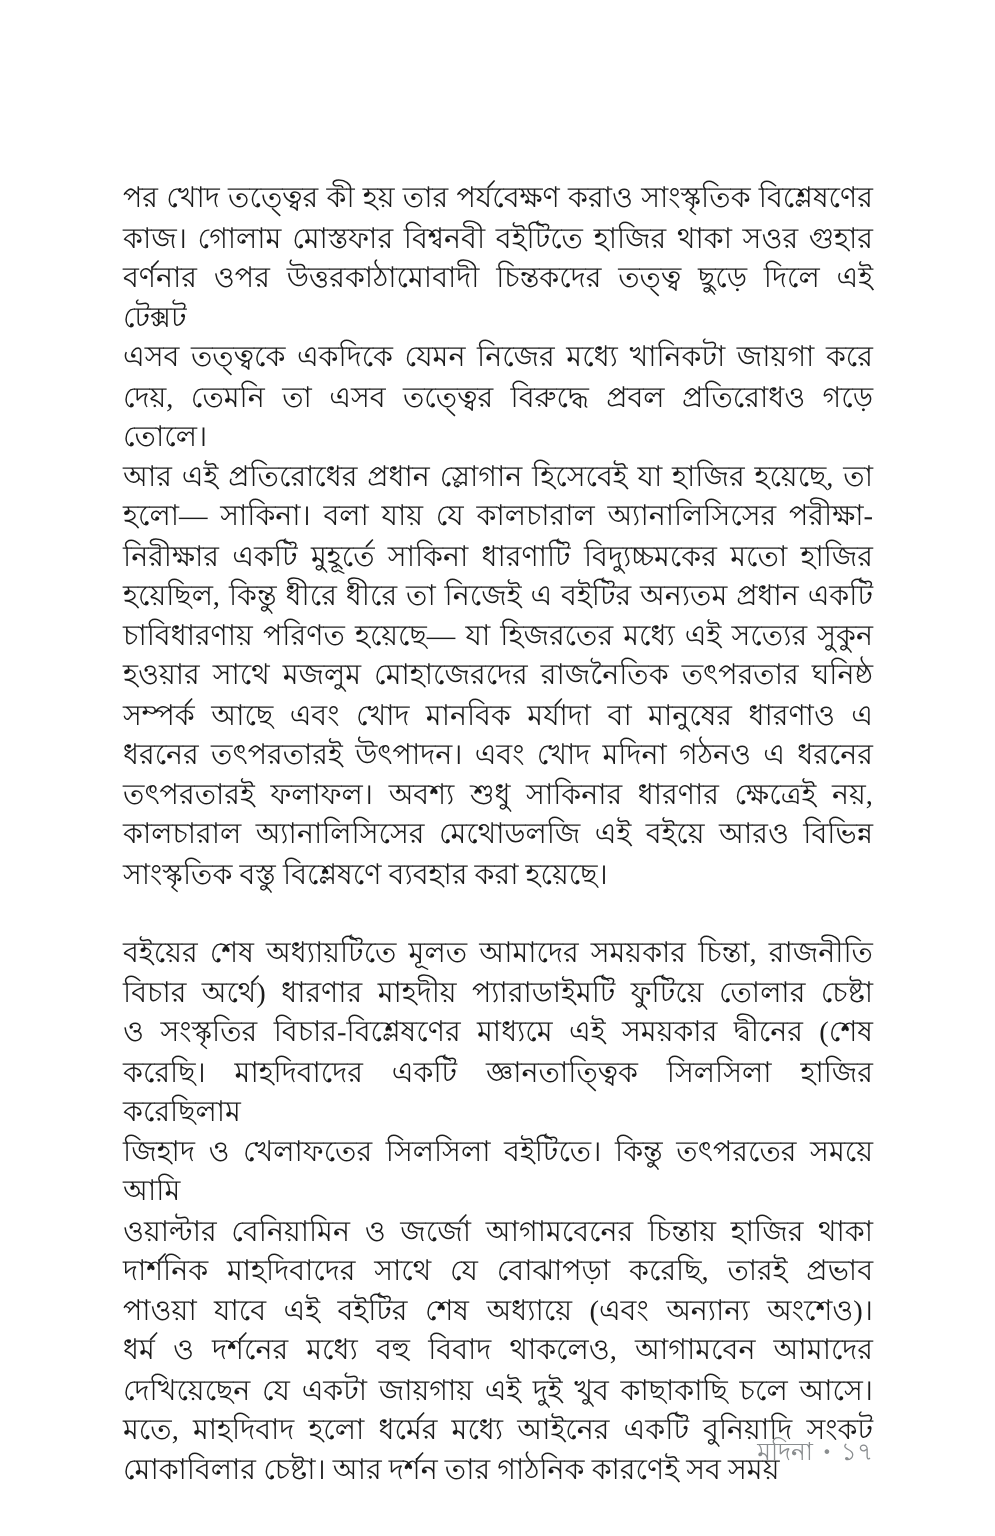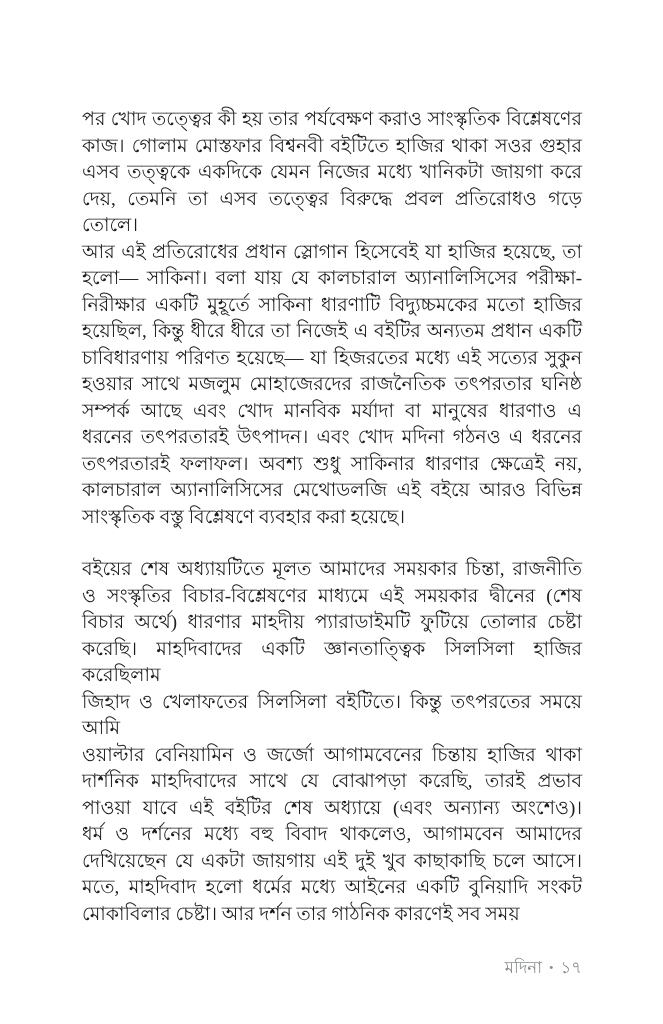--- a/index.html
+++ b/index.html
@@ -12,21 +12,21 @@
     width: 663px;
     height: 1024px;
     background: #ffffff;
     overflow: hidden;
     font-family: "Liberation Serif", "DejaVu Serif", serif;
     color: #1c1c1c;
   }
   .text-block {
     position: absolute;
     left: 82px;
-    top: 106px;
+    top: 120px;
     width: 500px;
     font-size: 19px;
     line-height: 26.5px;
     -webkit-font-smoothing: antialiased;
   }
   .paragraph { margin: 0; }
   .paragraph + .paragraph { margin-top: 26px; }
   .line {
     text-align: justify;
     text-align-last: justify;
@@ -54,38 +54,39 @@
 </style>
 </head>
 <body>
 
 <div class="page">
 
   <div class="text-block">
     <div class="paragraph">
         <div class="line">পর খোদ তত্ত্বের কী হয় তার পর্যবেক্ষণ করাও সাংস্কৃতিক বিশ্লেষণের</div>
         <div class="line">কাজ। গোলাম মোস্তফার বিশ্বনবী বইটিতে হাজির থাকা সওর গুহার</div>
+        <div class="line">বর্ণনার ওপর উত্তরকাঠামোবাদী চিন্তকদের তত্ত্ব ছুড়ে দিলে এই টেক্সট</div>
         <div class="line">এসব তত্ত্বকে একদিকে যেমন নিজের মধ্যে খানিকটা জায়গা করে</div>
         <div class="line">দেয়, তেমনি তা এসব তত্ত্বের বিরুদ্ধে প্রবল প্রতিরোধও গড়ে তোলে।</div>
         <div class="line">আর এই প্রতিরোধের প্রধান স্লোগান হিসেবেই যা হাজির হয়েছে, তা</div>
         <div class="line">হলো— সাকিনা। বলা যায় যে কালচারাল অ্যানালিসিসের পরীক্ষা-</div>
         <div class="line">নিরীক্ষার একটি মুহূর্তে সাকিনা ধারণাটি বিদ্যুচ্চমকের মতো হাজির</div>
         <div class="line">হয়েছিল, কিন্তু ধীরে ধীরে তা নিজেই এ বইটির অন্যতম প্রধান একটি</div>
         <div class="line">চাবিধারণায় পরিণত হয়েছে— যা হিজরতের মধ্যে এই সত্যের সুকুন</div>
         <div class="line">হওয়ার সাথে মজলুম মোহাজেরদের রাজনৈতিক তৎপরতার ঘনিষ্ঠ</div>
         <div class="line">সম্পর্ক আছে এবং খোদ মানবিক মর্যাদা বা মানুষের ধারণাও এ</div>
         <div class="line">ধরনের তৎপরতারই উৎপাদন। এবং খোদ মদিনা গঠনও এ ধরনের</div>
         <div class="line">তৎপরতারই ফলাফল। অবশ্য শুধু সাকিনার ধারণার ক্ষেত্রেই নয়,</div>
         <div class="line">কালচারাল অ্যানালিসিসের মেথোডলজি এই বইয়ে আরও বিভিন্ন</div>
         <div class="line line-last">সাংস্কৃতিক বস্তু বিশ্লেষণে ব্যবহার করা হয়েছে।</div>
       </div>
     <div class="paragraph">
         <div class="line">বইয়ের শেষ অধ্যায়টিতে মূলত আমাদের সময়কার চিন্তা, রাজনীতি</div>
+        <div class="line">বিচার অর্থে) ধারণার মাহদীয় প্যারাডাইমটি ফুটিয়ে তোলার চেষ্টা</div>
         <div class="line">ও সংস্কৃতির বিচার-বিশ্লেষণের মাধ্যমে এই সময়কার দ্বীনের (শেষ</div>
-        <div class="line">বিচার অর্থে) ধারণার মাহদীয় প্যারাডাইমটি ফুটিয়ে তোলার চেষ্টা</div>
         <div class="line">করেছি। মাহদিবাদের একটি জ্ঞানতাত্ত্বিক সিলসিলা হাজির করেছিলাম</div>
         <div class="line">জিহাদ ও খেলাফতের সিলসিলা বইটিতে। কিন্তু তৎপরতের সময়ে আমি</div>
         <div class="line">ওয়াল্টার বেনিয়ামিন ও জর্জো আগামবেনের চিন্তায় হাজির থাকা</div>
         <div class="line">দার্শনিক মাহদিবাদের সাথে যে বোঝাপড়া করেছি, তারই প্রভাব</div>
         <div class="line">পাওয়া যাবে এই বইটির শেষ অধ্যায়ে (এবং অন্যান্য অংশেও)।</div>
         <div class="line">ধর্ম ও দর্শনের মধ্যে বহু বিবাদ থাকলেও, আগামবেন আমাদের</div>
         <div class="line">দেখিয়েছেন যে একটা জায়গায় এই দুই খুব কাছাকাছি চলে আসে।</div>
         <div class="line">মতে, মাহদিবাদ হলো ধর্মের মধ্যে আইনের একটি বুনিয়াদি সংকট</div>
         <div class="line line-last">মোকাবিলার চেষ্টা। আর দর্শন তার গাঠনিক কারণেই সব সময়</div>
       </div>

